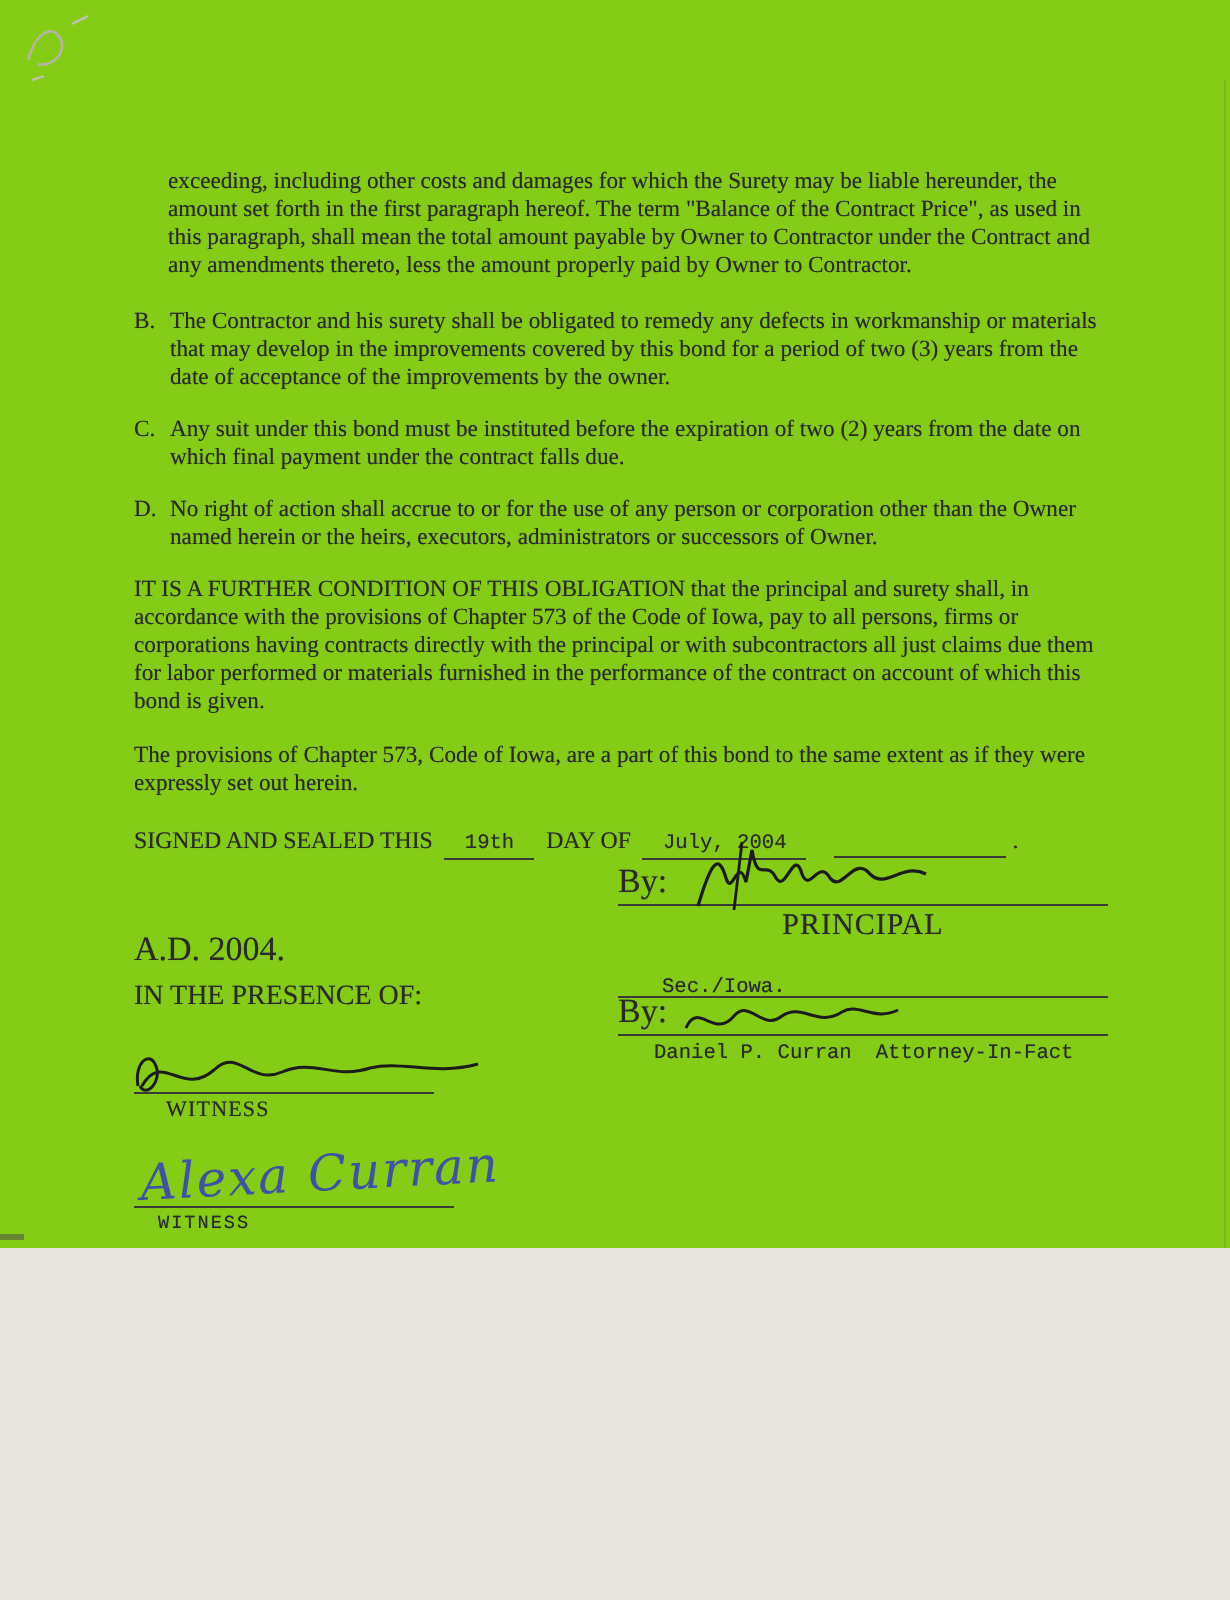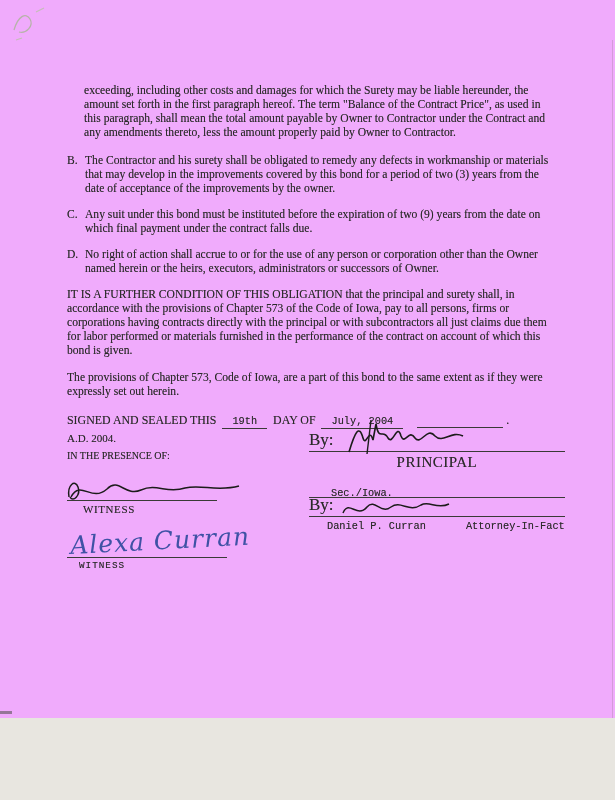--- a/index.html
+++ b/index.html
@@ -4,22 +4,22 @@
 <style>
   * { box-sizing: border-box; }
   html, body { margin: 0; padding: 0; }
   body {
     width: 615px; height: 800px;
     background: #e8e6e0;
     font-family: "Liberation Serif", "DejaVu Serif", serif;
   }
   .page {
     position: relative;
-    width: 615px; height: 718px;
-    background: #f0abfc;
+    width: 615px; height: 624px;
+    background: #84cc16;
     color: #2a2a28;
     overflow: hidden;
     text-shadow: 0 0 0.4px rgba(40,40,40,.45);
   }
   .artifact-tl { position: absolute; left: 6px; top: 4px; }
   .right-edge { position: absolute; right: 2px; top: 40px; bottom: 0; width: 1px; background: rgba(110,105,95,.22); }
   .edge-mark { position: absolute; left: 0; bottom: 4px; width: 12px; height: 3px; background: #4a4a46; opacity: .55; }
 
   .content { position: absolute; left: 67px; top: 84px; width: 487px; }
 
@@ -33,22 +33,22 @@
   .mono { font-family: "Liberation Mono", "DejaVu Sans Mono", monospace; font-size: 10.3px; }
 
   .signed-row { font-size: 11.9px; margin: 14px 0 4px 0; white-space: nowrap; }
   .signed-row .fill { border-bottom: 1px solid #3a3a36; padding: 0 10px 1px 10px; margin: 0 3px; }
   .signed-row .blank { display: inline-block; width: 86px; height: 12px; border-bottom: 1px solid #3a3a36; vertical-align: bottom; margin-left: 8px; }
 
   .sig-area { display: flex; margin-top: 4px; }
   .sig-left { width: 212px; flex: none; }
   .sig-right { flex: 1; margin-left: 30px; }
 
-  .ad-year { font-size: 11px; margin-bottom: 6px; }
-  .presence { font-size: 10px; }
+  .ad-year { font-size: 17px; margin-bottom: 6px; margin-top: 32px; }
+  .presence { font-size: 14px; }
 
   .wit-slot { position: relative; }
   .slot1 { margin-top: 12px; }
   .slot2 { margin-top: 10px; }
   .wit-line { position: relative; height: 28px; border-bottom: 1px solid #3a3a36; width: 150px; }
   .wit-line.tall { height: 33px; width: 160px; }
   .sig-svg { display: block; }
   .wit1-svg { position: absolute; left: -2px; bottom: -7px; }
   .wit-label { font-size: 11px; letter-spacing: .6px; margin: 2px 0 0 16px; }
   .wit-label.small { font-family: "Liberation Mono", "DejaVu Sans Mono", monospace; font-size: 9.3px; letter-spacing: 1px; margin-left: 12px; }
@@ -66,21 +66,21 @@
   .by-row .by-label { position: absolute; left: 0; bottom: 1px; font-size: 17px; }
   .principal-svg { position: absolute; left: 32px; bottom: -7px; }
   .attorney-svg { position: absolute; left: 28px; bottom: -5px; }
   .by-row.second { margin-top: 2px; height: 17px; }
   .center-label { text-align: center; font-size: 15px; letter-spacing: .5px; margin-top: 2px; }
   .over-line { border-bottom: 1px solid #3a3a36; height: 16px; }
   .over-line .typed { padding-left: 22px; }
   .title-line { margin-top: 11px; }
   .surety-line { margin-top: 6px; }
   .surety-line .typed { padding-left: 4px; }
-  .attorney-row { margin-top: 3px; padding-left: 18px; display: flex; gap: 40px; white-space: nowrap; }
+  .attorney-row { margin-top: 3px; padding-left: 18px; display: flex; gap: 12px; white-space: nowrap; }
 
   .page-number { position: absolute; left: 518px; top: 720px; font-size: 11.5px; }
 </style>
 </head>
 <body>
 
 <div class="page">
 
   <svg class="artifact-tl" width="52" height="44" viewBox="0 0 52 44">
     <path d="M8 26 C12 12 20 8 24 15 C28 22 20 30 13 28" fill="none" stroke="#b7b3a9" stroke-width="1.3"></path>
@@ -93,21 +93,21 @@
 
     <p class="para first">exceeding, including other costs and damages for which the Surety may be liable hereunder, the amount set forth in the first paragraph hereof.  The term "Balance of the Contract Price", as used in this paragraph, shall mean the total amount payable by Owner to Contractor under the Contract and any amendments thereto, less the amount properly paid by Owner to Contractor.</p>
 
     <div class="clause">
       <span class="clause-label">B.</span>
       <p class="clause-text">The Contractor and his surety shall be obligated to remedy any defects in workmanship or materials that may develop in the improvements covered by this bond for a period of two (3) years from the date of acceptance of the improvements by the owner.</p>
     </div>
 
     <div class="clause">
       <span class="clause-label">C.</span>
-      <p class="clause-text">Any suit under this bond must be instituted before the expiration of two (9) years from the date on which final payment under the contract falls due.</p>
+      <p class="clause-text">Any suit under this bond must be instituted before the expiration of two (2) years from the date on which final payment under the contract falls due.</p>
     </div>
 
     <div class="clause">
       <span class="clause-label">D.</span>
       <p class="clause-text">No right of action shall accrue to or for the use of any person or corporation other than the Owner named herein or the heirs, executors, administrators or successors of Owner.</p>
     </div>
 
     <p class="para">IT IS A FURTHER CONDITION OF THIS OBLIGATION that the principal and surety shall, in accordance with the provisions of Chapter 573 of the Code of Iowa, pay to all persons, firms or corporations having contracts directly with the principal or with subcontractors all just claims due them for labor performed or materials furnished in the performance of the contract on account of which this bond is given.</p>
 
     <p class="para provisions">The provisions of Chapter 573, Code of Iowa, are a part of this bond to the same extent as if they were expressly set out herein.</p>

